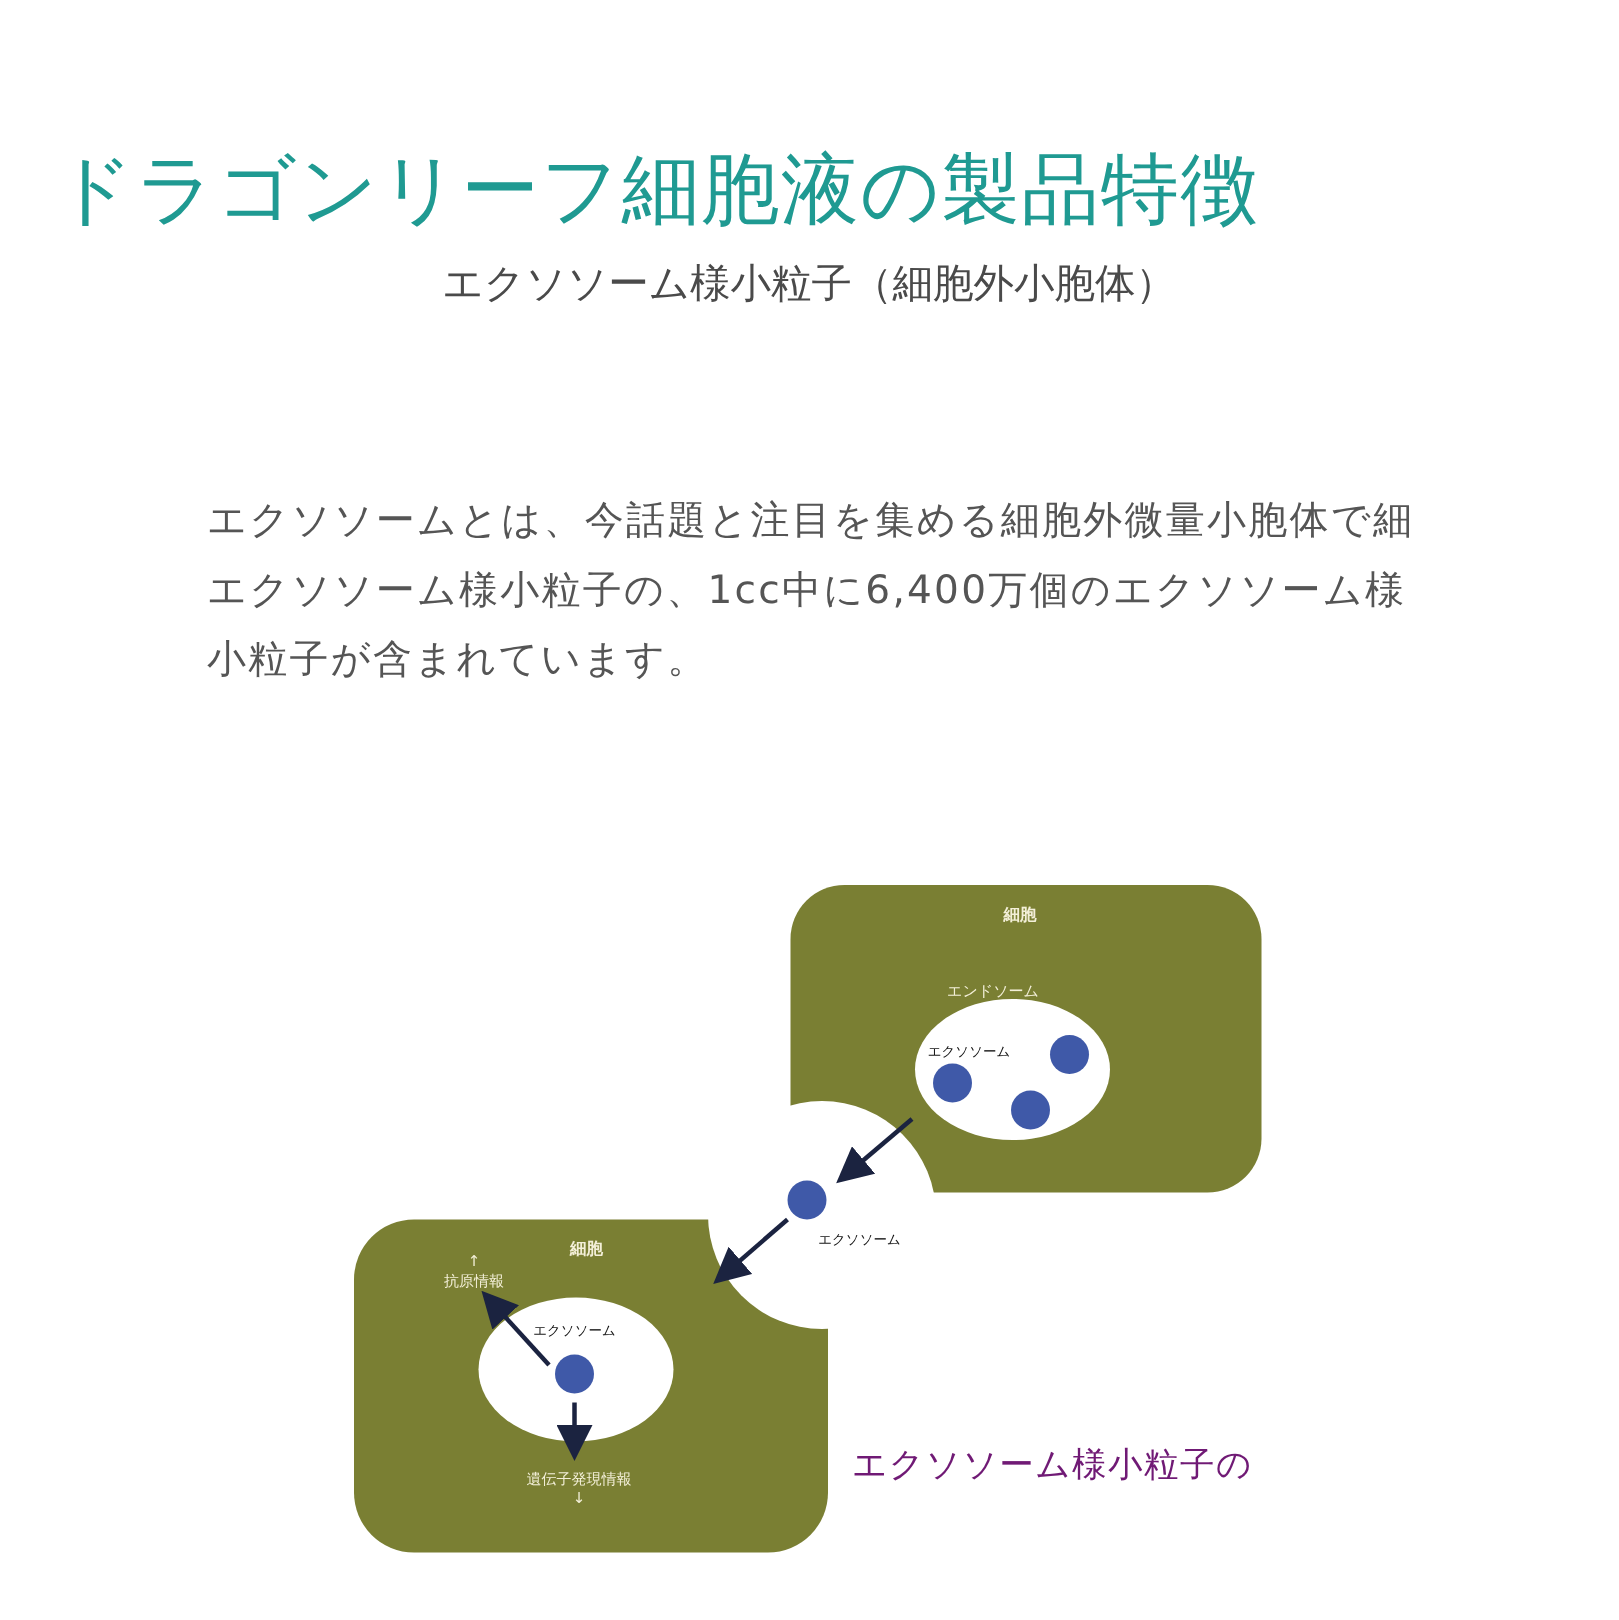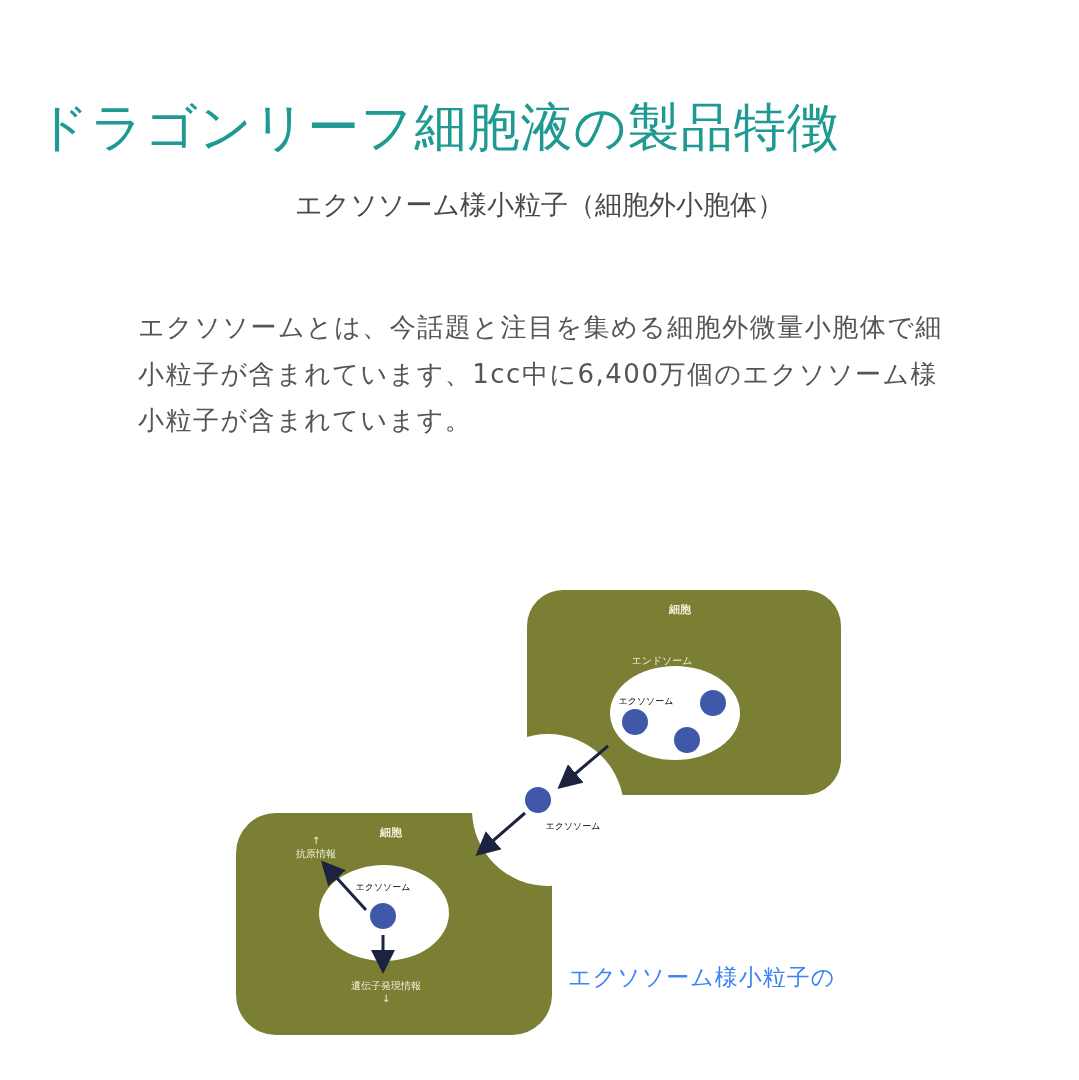--- a/index.html
+++ b/index.html
@@ -1,39 +1,39 @@
 <!DOCTYPE html>
 <html><head>
 <meta charset="utf-8">
 <style>
   html, body { margin: 0; padding: 0; background: #ffffff; }
   body { width: 1079px; height: 1080px; position: relative; overflow: hidden;
          font-family: "DejaVu Sans", "Liberation Sans", sans-serif; }
   .title { position: absolute; left: 0; width: 876px; top: 92px; text-align: center;
            font-family: "DejaVu Serif", "Liberation Serif", serif; font-size: 52px;
            color: #1f9a92; letter-spacing: 1px; line-height: 70px; }
-  .subtitle { position: absolute; left: 0; width: 1079px; top: 185px; text-align: center;
+  .subtitle { position: absolute; left: 0; width: 1079px; top: 170px; text-align: center;
               font-size: 27px; color: #4a4a4a; line-height: 40px; }
-  .body-text { position: absolute; left: 138px; top: 304px; width: 810px;
+  .body-text { position: absolute; left: 138px; top: 324px; width: 810px;
                font-size: 26px; color: #555555; line-height: 46.5px; letter-spacing: 1.5px; }
   .body-text p { margin: 0; }
   .diagram { position: absolute; left: 0; top: 0; width: 1079px; height: 1080px; }
-  .caption { position: absolute; left: 568px; top: 962px; font-size: 23px; color: #3b82f6;
+  .caption { position: absolute; left: 568px; top: 962px; font-size: 23px; color: #701a75;
              line-height: 31px; letter-spacing: 1px; }
   .caption p { margin: 0; }
 </style>
 </head>
 <body>
 
 <div class="title">ドラゴンリーフ細胞液の製品特徴</div>
 <div class="subtitle">エクソソーム様小粒子（細胞外小胞体）</div>
 
 <div class="body-text">
   <p>エクソソームとは、今話題と注目を集める細胞外微量小胞体で細</p>
-  <p>小粒子が含まれています、1cc中に6,400万個のエクソソーム様</p>
+  <p>エクソソーム様小粒子の、1cc中に6,400万個のエクソソーム様</p>
   <p>小粒子が含まれています。</p>
 </div>
 
 <svg class="diagram" width="1079" height="1080" viewBox="0 0 1079 1080">
   <defs>
     <marker id="ah" markerWidth="8" markerHeight="8" refX="6" refY="4" orient="auto" markerUnits="strokeWidth">
       <path d="M0,0 L8,4 L0,8 z" fill="#1b2340"></path>
     </marker>
   </defs>
 

